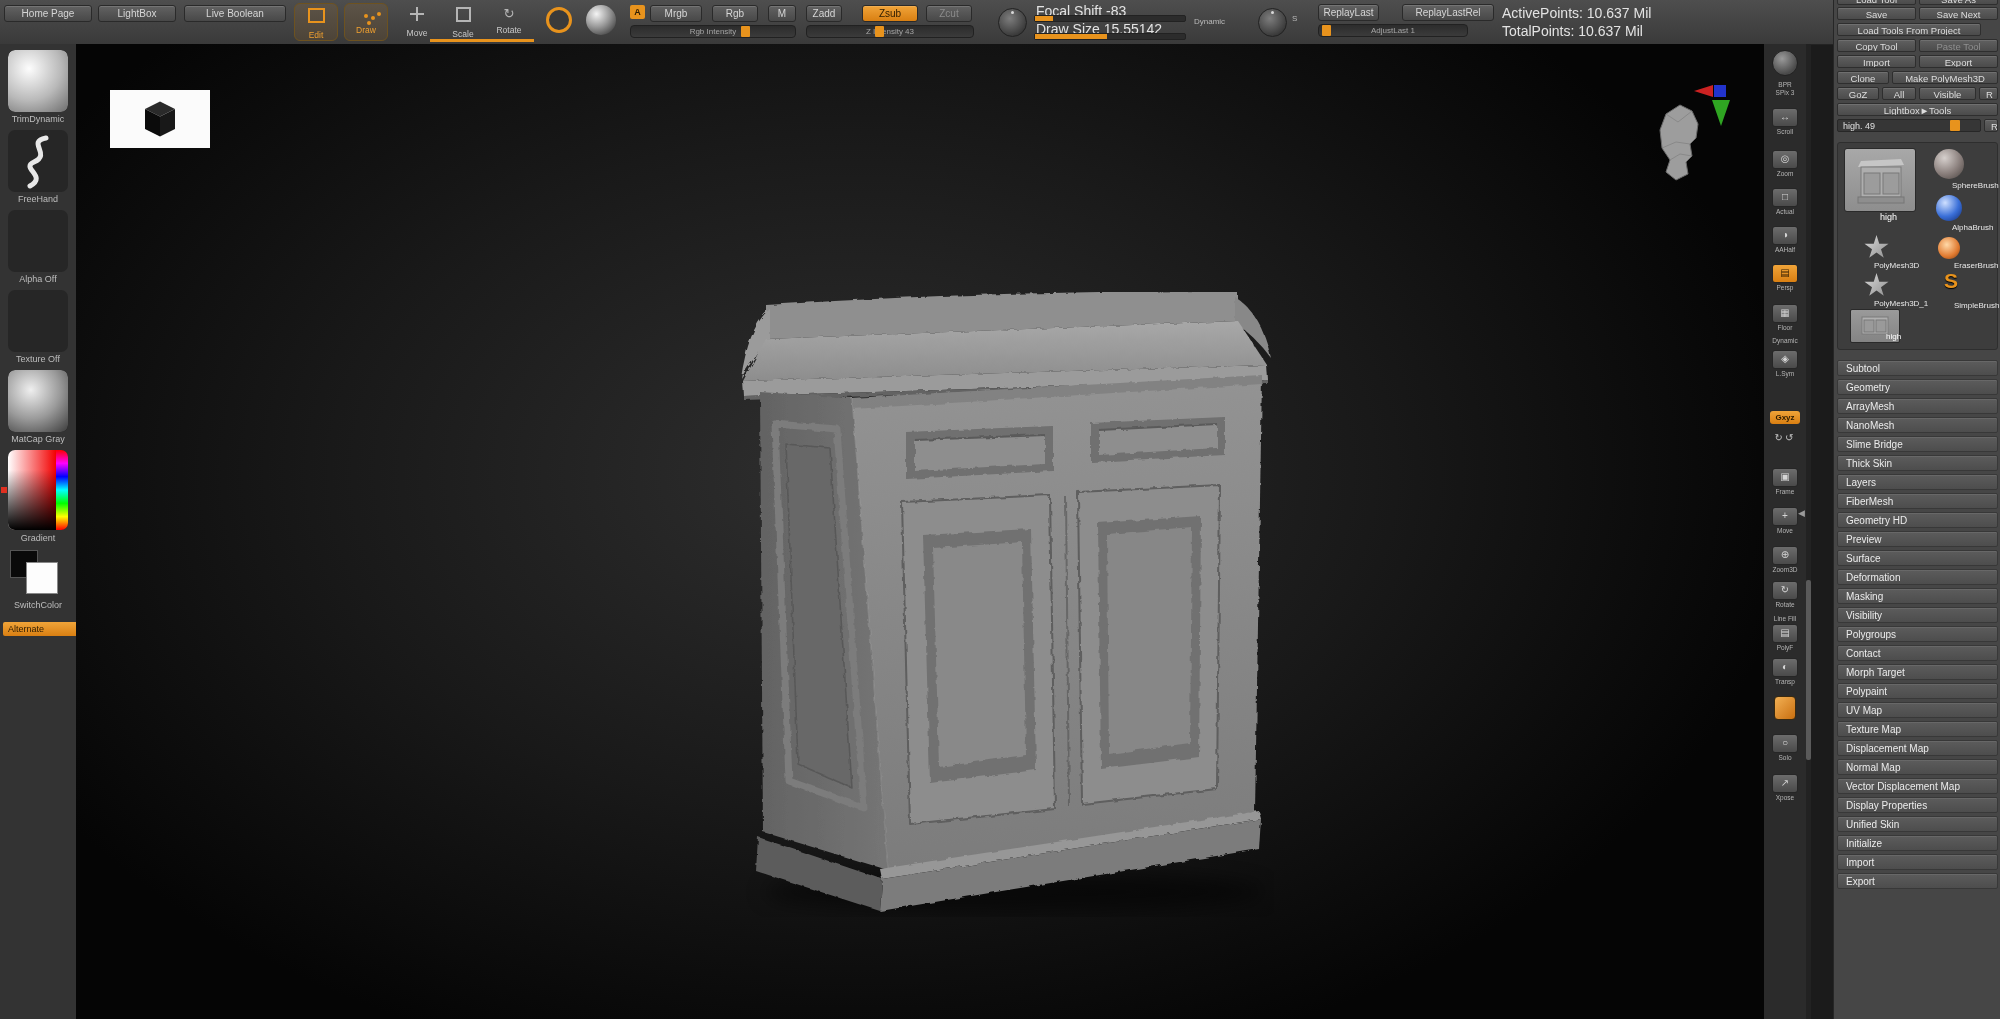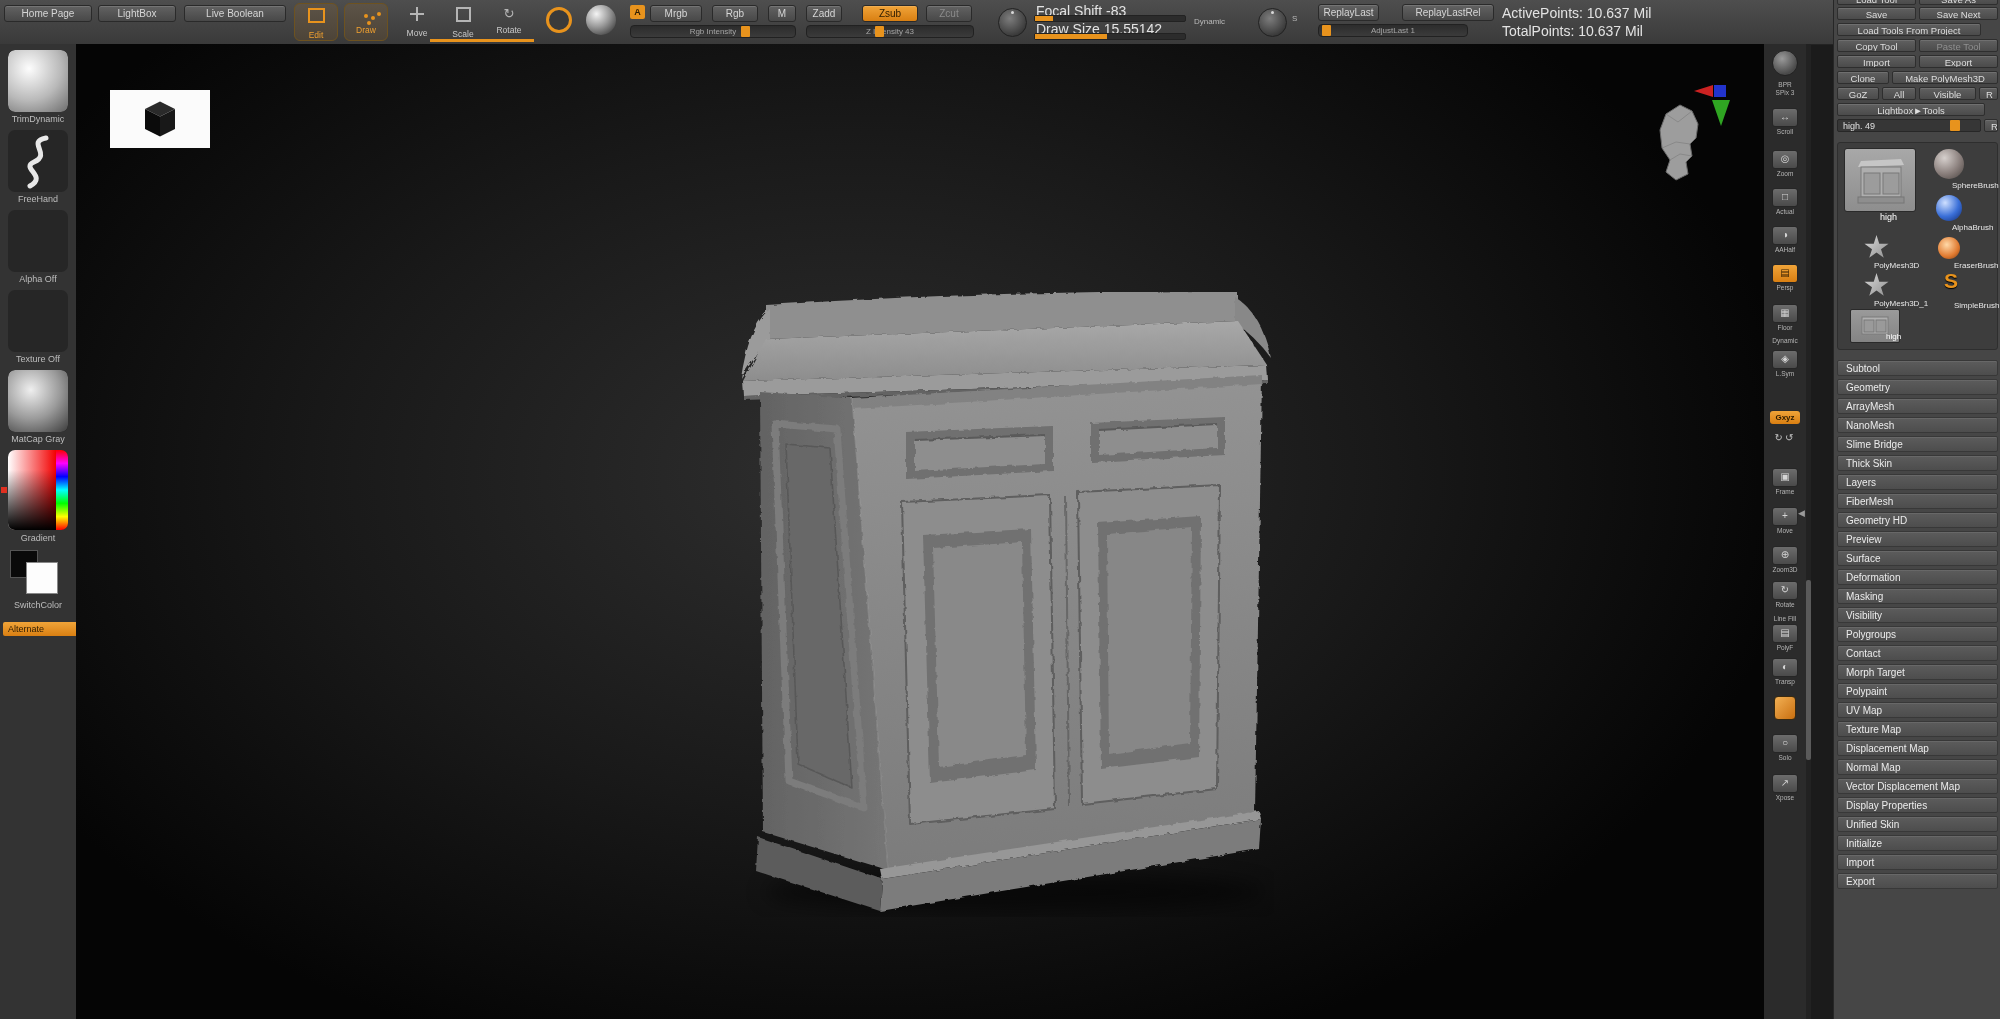--- a/index.html
+++ b/index.html
@@ -419,21 +419,21 @@
     <button class="pbtn" style="left:3px;top:39px;width:79px">Copy Tool</button>
     <button class="pbtn dim" style="left:85px;top:39px;width:79px">Paste Tool</button>
     <button class="pbtn" style="left:3px;top:55px;width:79px">Import</button>
     <button class="pbtn" style="left:85px;top:55px;width:79px">Export</button>
     <button class="pbtn" style="left:3px;top:71px;width:52px">Clone</button>
     <button class="pbtn" style="left:58px;top:71px;width:106px">Make PolyMesh3D</button>
     <button class="pbtn" style="left:3px;top:87px;width:42px">GoZ</button>
     <button class="pbtn" style="left:48px;top:87px;width:34px">All</button>
     <button class="pbtn" style="left:85px;top:87px;width:57px">Visible</button>
     <button class="pbtn" style="left:145px;top:87px;width:19px">R</button>
-    <button class="pbtn" style="left:3px;top:103px;width:148px">Lightbox►Tools</button>
+    <button class="pbtn" style="left:3px;top:103px;width:161px">Lightbox►Tools</button>
 
     <div class="ptrack">
       <span class="plab">high. 49</span>
       <span class="phandle"></span>
     </div>
     <button class="pbtn" style="left:150px;top:119px;width:14px">R</button>
 
     <div class="thumbzone">
       <div class="bigthumb">
         <svg viewBox="0 0 70 62" width="70" height="62">

